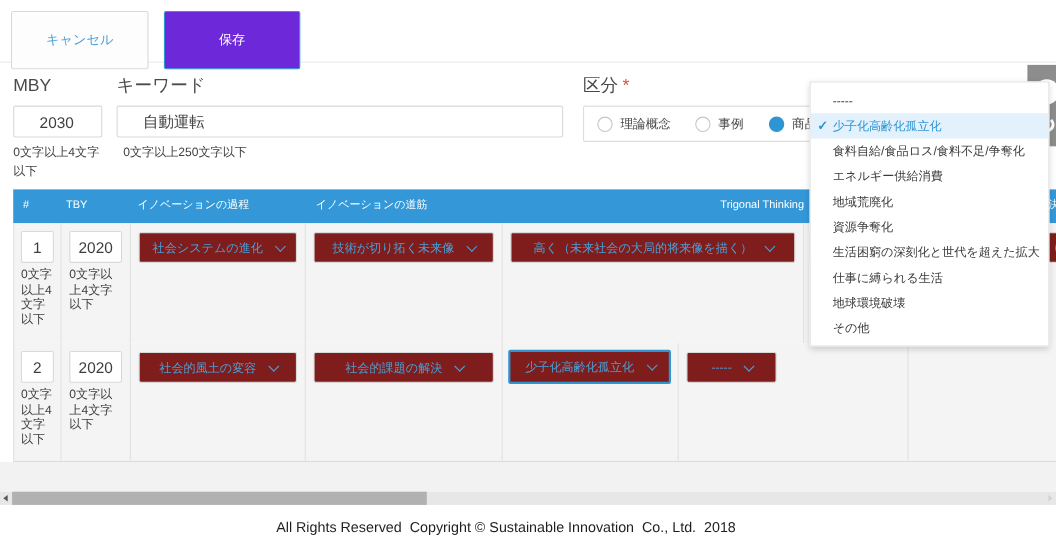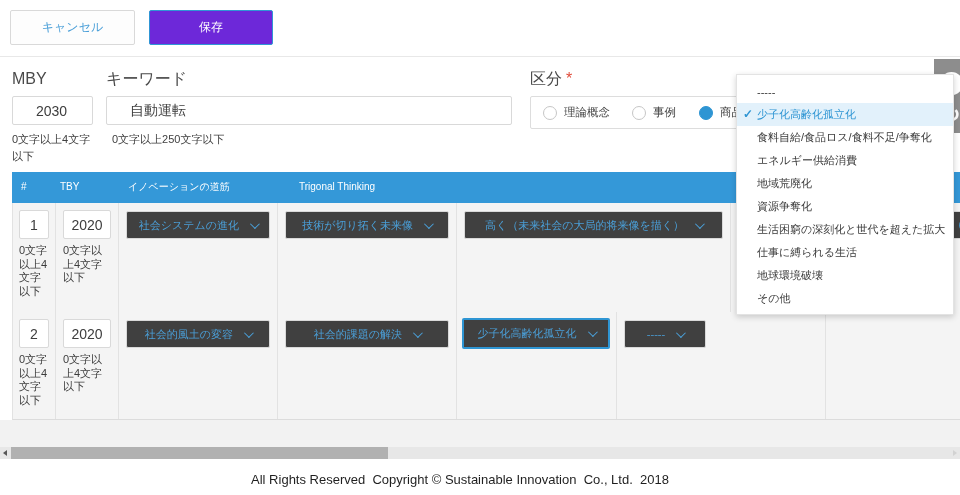--- a/index.html
+++ b/index.html
@@ -4,21 +4,21 @@
 <style>
   * { margin:0; padding:0; box-sizing:border-box; }
   html,body { width:960px; height:495px; }
   body {
     position:relative; overflow:hidden; background:#ffffff;
     font-family:"Liberation Sans", sans-serif;
     -webkit-font-smoothing:antialiased;
   }
   
   .topbar { position:absolute; left:0; top:0; width:960px; height:57px; background:#fff; border-bottom:1px solid #e8e8e8; }
-  .btn { position:absolute; top:10px; height:35px; font-size:12px; display:flex; align-items:center; justify-content:center; border-radius:2px; cursor:pointer; }
+  .btn { position:absolute; top:10px; height:53px; font-size:12px; display:flex; align-items:center; justify-content:center; border-radius:2px; cursor:pointer; }
   .btn-cancel { left:10px; width:125px; background:#fdfdfd; border:1px solid #d9d9d9; color:#4a9fd8; }
   .btn-save { left:149px; width:124px; background:#6d28d9; border:1px solid #2f96d5; color:#ffffff; }
   
   .flabel { position:absolute; top:72px; font-size:16px; color:#4a4a4a; line-height:14px; }
   .req { color:#e04b3a; margin-left:4px; }
   .tinput { position:absolute; top:96px; height:29px; background:#fff; border:1px solid #d9d9d9; border-radius:2px; font-size:14px; color:#3d3d3d; padding-left:23px; font-family:inherit; }
   #mby-label { left:12px; }
   #mby-input { left:12px; width:81px; }
   #kw-label { left:106px; }
   #kw-input { left:106px; width:406px; }
@@ -35,31 +35,31 @@
   #radio-1 { margin-left:0;justify-content:space-between; }
   #radio-2 { margin-left:22px; }
   #radio-3 { margin-left:23px; }
   
   .table-area { position:absolute; left:0; top:172px; width:960px; height:274px; overflow:hidden; }
   .itable { position:absolute; left:12px; top:0; width:1088px; }
   .trow { display:flex; }
   .thead { background:#3498d8; height:31px; }
   .thcell { color:#fff; font-size:10px; line-height:30px; overflow:hidden; white-space:nowrap; }
   .c1 { width:43px; } .c2 { width:63px; } .c3 { width:159px; } .c4 { width:179px; } .c5 { width:275px; } .c6 { width:160px; } .c7 { width:209px; }
-  .thead .c1 { padding-left:9px; } .thead .c2 { padding-left:5px; } .thead .c3 { padding-left:7px; } .thead .c4 { padding-left:10px; } .thead .c5 { padding-left:2px; } .thead .c6 { padding-left:7px; } .thead .c7 { padding-left:62px; }
+  .thead .c1 { padding-left:9px; } .thead .c2 { padding-left:5px; } .thead .c3 { padding-left:7px; } .thead .c4 { padding-left:10px; } .thead .c5 { padding-left:2px;text-align:right; } .thead .c6 { padding-left:7px; } .thead .c7 { padding-left:62px; }
   .tbody-row { background:#f4f4f4; border-left:1px solid #e2e2e2; }
   .tbody-row .cell { border-right:1px solid #e2e2e2; padding:7px 7px 0 7px; }
   .cell.c1 { padding:7px 6px 0 6px; }
   .cell.c6 { padding:7px 6px 0 5px; }
   .cell.c1 .chelp { width:31px; }
   .row-1 { height:109px; }
   .row-2 { height:108px; border-bottom:1px solid #dcdcdc; }
   .cell-input { width:100%; height:29px; background:#fff; border:1px solid #d9d9d9; border-radius:2px; text-align:center; font-size:14px; color:#3d3d3d; font-family:inherit; display:block; }
   .chelp { margin-top:5px; font-size:11px; line-height:13.5px; color:#3d3d3d; }
-  .dd-btn { width:100%; height:28px; margin-top:1px; background:#404040; border:1px solid #d9d9d9; border-radius:2px; display:flex; align-items:center; justify-content:center; cursor:pointer; font-family:Liberation Serif, serif; }
+  .dd-btn { width:100%; height:28px; margin-top:1px; background:#7f1d1d; border:1px solid #d9d9d9; border-radius:2px; display:flex; align-items:center; justify-content:center; cursor:pointer; font-family:Liberation Serif, serif; }
   .dd-btn .dlabel { font-size:11px; color:#4a9fd8; white-space:nowrap; }
   .dd-btn .chev { width:7px; height:7px; border-right:1.5px solid #4a9fd8; border-bottom:1.5px solid #4a9fd8; transform:rotate(45deg) translateY(-2px); margin-left:11px; flex:none; }
   .dd-btn.open { height:31px; margin-top:-1px; border:2px solid #2e95d3; }
   .cell.c7 .dd-btn { width:auto; min-width:82px; display:inline-flex; padding:0 20px; }
   
   .partial-glyph { position:absolute; left:952px; top:217px; font-size:11px; color:#4a9fd8; z-index:5; }
   
   .bottom-strip { position:absolute; left:0; top:420px; width:960px; height:27px; background:#f2f2f2; }
   .hscroll { position:absolute; left:0; top:447px; width:960px; height:12px; background:#e7e7e7; }
   .hs-arrow { position:absolute; top:0; width:10px; height:12px; display:flex; align-items:center; justify-content:center; }
@@ -110,20 +110,21 @@
     <span class="radio-dot checked"></span>
     <span class="rlabel">商品</span>
   </div>
 </div>
 
 <div class="table-area">
   <div class="itable">
     <div class="trow thead">
       <div class="thcell c1">#</div>
       <div class="thcell c2">TBY</div>
+      <div class="thcell c3">イノベーションの過程</div>
       <div class="thcell c4">イノベーションの道筋</div>
       <div class="thcell c5">Trigonal Thinking</div>
       <div class="thcell c6"></div>
       <div class="thcell c7">決</div>
     </div>
 
     <div class="trow tbody-row row-1">
       <div class="cell c1">
         <input class="cell-input" value="1" style="">
         <div class="chelp">0文字以上4文字以下</div>

